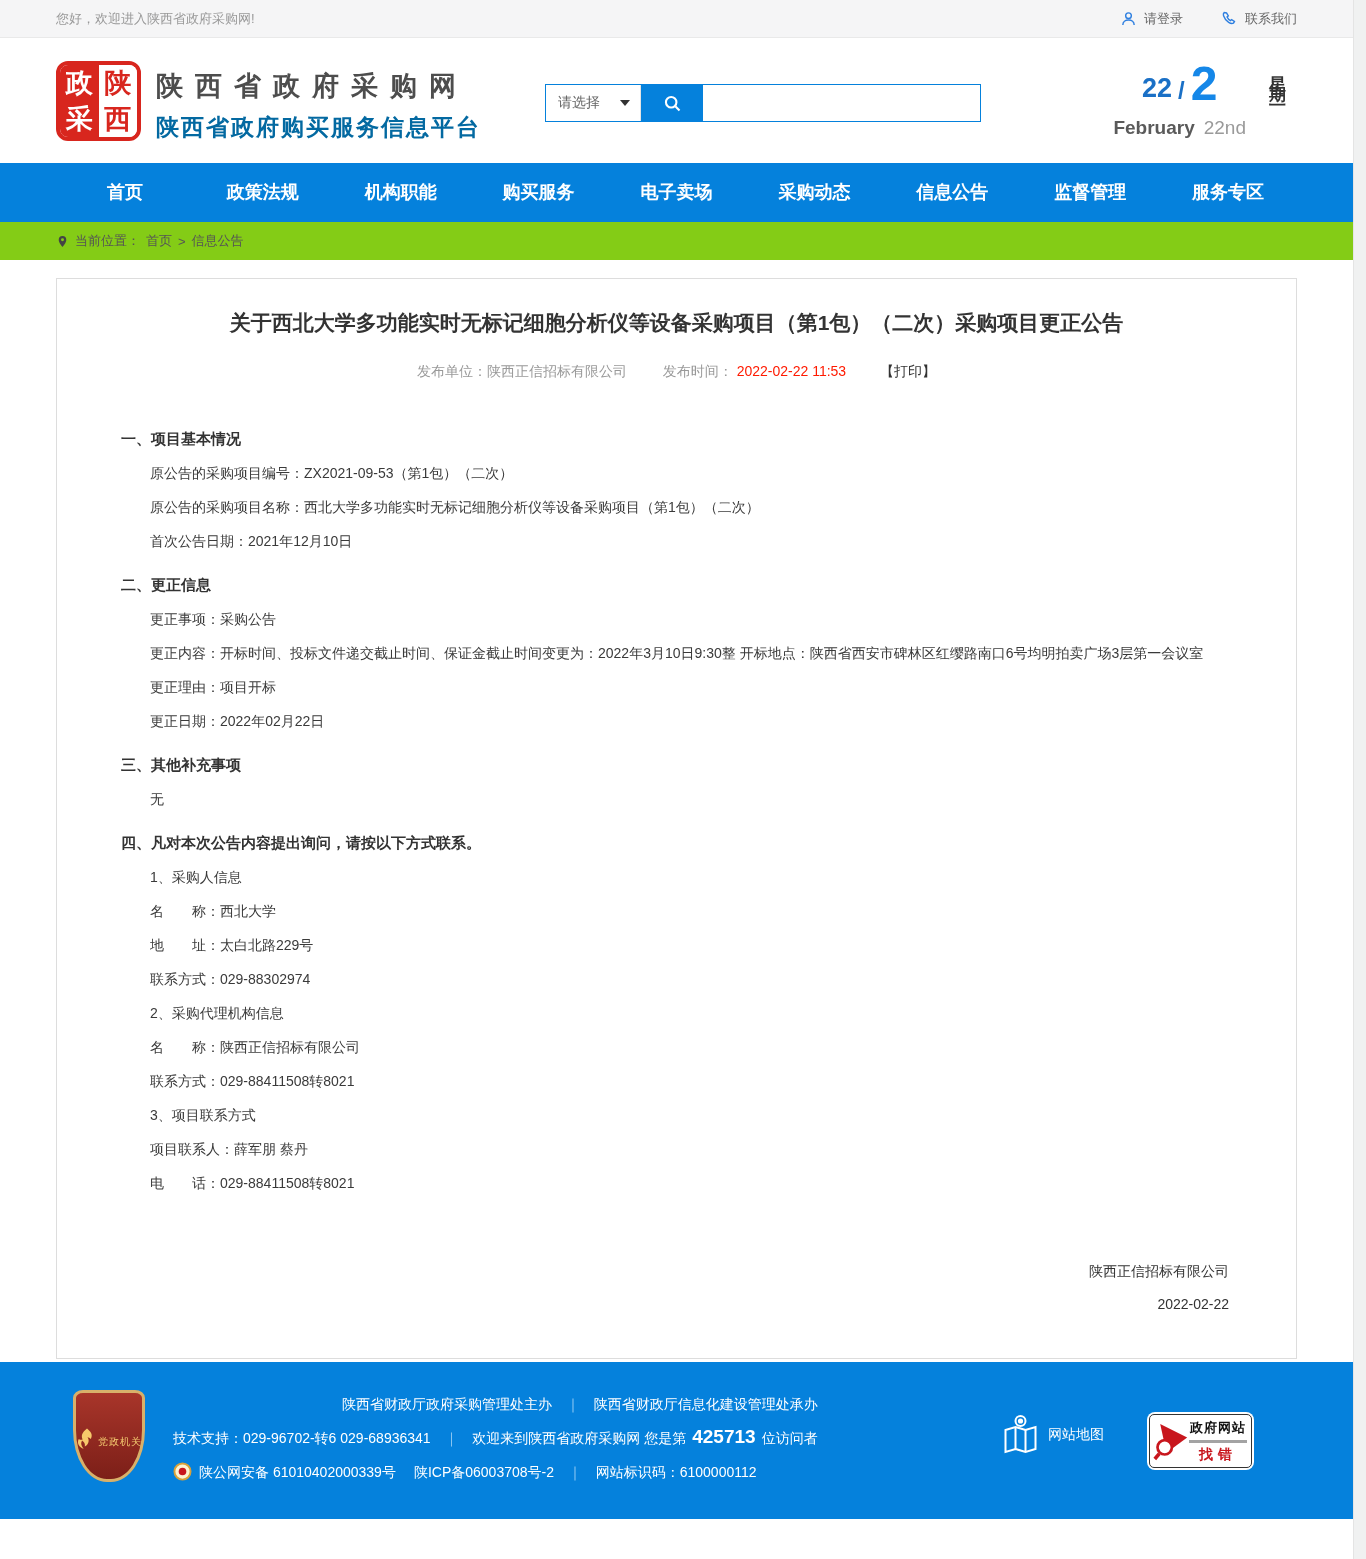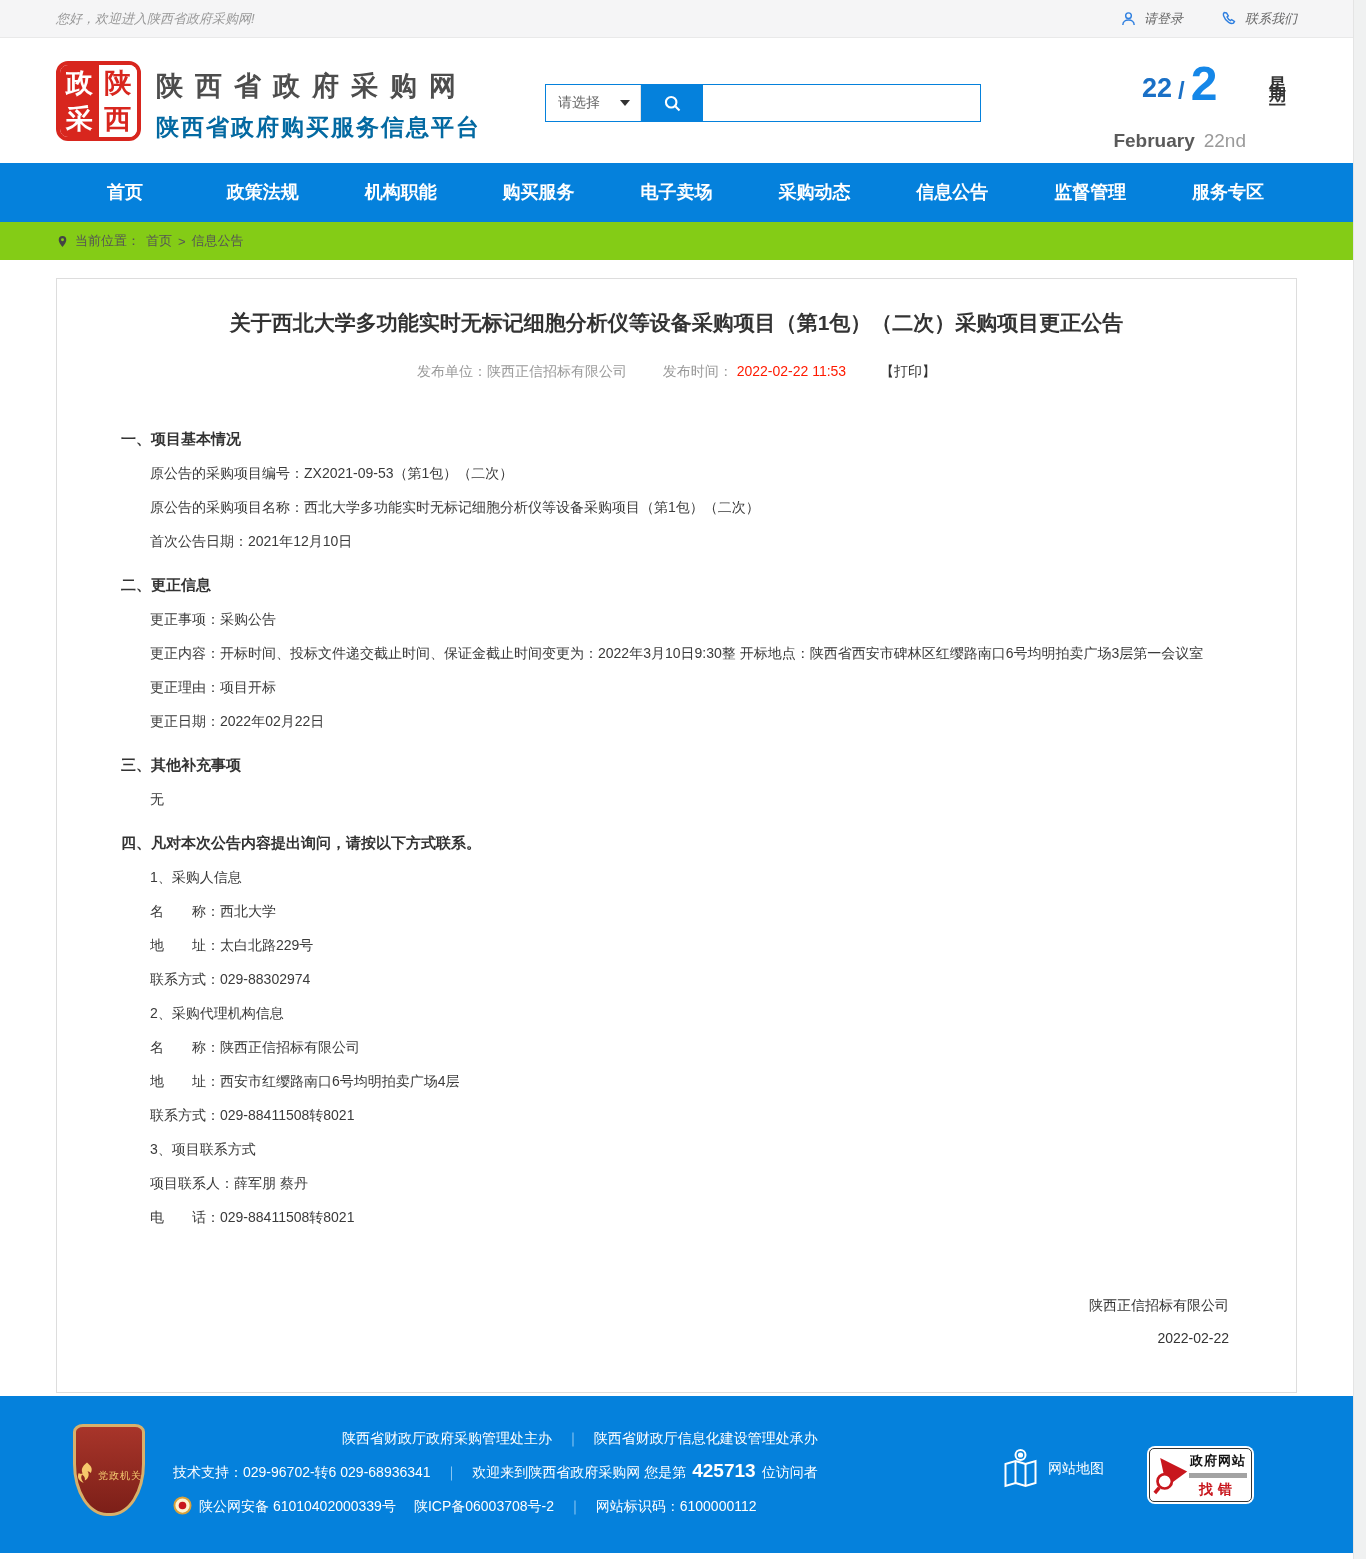--- a/index.html
+++ b/index.html
@@ -5,21 +5,21 @@
   * { margin:0; padding:0; box-sizing:border-box; }
   html,body { width:1366px; height:1559px; }
   body {
     font-family:"Liberation Sans","DejaVu Sans",sans-serif;
     background:#ffffff; color:#333; position:relative; overflow:hidden;
   }
   .viewport { width:1353px; position:relative; }
   .container { width:1241px; margin:0 auto; position:relative; }
 
   
-  .topbar { height:38px; background:#f5f5f6; border-bottom:1px solid #e9e9e9;font-style:italic; }
+  .topbar { height:38px; background:#f5f5f6; border-bottom:1px solid #e9e9e9; }
   .topbar .container { height:100%; display:flex; align-items:center; justify-content:space-between; }
   .welcome { font-size:13px; color:#999; }
   .topbar-right { display:flex; align-items:center; gap:38px; }
   .top-link { display:flex; gap:7px; font-size:13px; color:#666; cursor:pointer; }
   .top-link svg { width:17px; height:17px; }
 
   
   .header { height:125px; background:#fff; }
   .header .container { height:125px; }
   .logo-seal {
@@ -45,21 +45,21 @@
   .search-input::placeholder { color:#aaa; }
   .search-btn { width:62px; background:#0581dc; border:0; cursor:pointer; display:flex; align-items:center; justify-content:center; }
   .search-btn svg { width:21px; height:21px; }
 
   .date-block { position:absolute; right:8px; top:22px; display:flex; }
   .date-nums { text-align:center; }
   .date-line { display:flex; align-items:flex-end; justify-content:center; gap:6px; }
   .d-day { font-size:27px; font-weight:bold; color:#1a70c6; line-height:1; padding-bottom:6px; }
   .d-slash { font-size:24px; font-weight:bold; color:#1a70c6; line-height:1; padding-bottom:5px; }
   .d-month { font-size:48px; font-weight:bold; color:#1587e8; line-height:1; }
-  .date-words { margin-top:22px; display:flex; gap:9px; font-size:19px; }
+  .date-words { margin-top:9px; display:flex; gap:9px; font-size:19px; }
   .d-mname { font-weight:bold; color:#5a5a5a; }
   .d-ord { color:#9a9a9a; }
   .weekday { writing-mode:vertical-rl; text-orientation:upright; font-size:17px; font-weight:bold; color:#333; letter-spacing:9px; margin-left:20px; padding-top:2px; height:104px; }
 
   
   .nav { height:59px; background:#0581dc; }
   .nav .container { display:flex; height:100%; }
   .nav-item { flex:1; text-align:center; line-height:59px; color:#fff; font-size:18px; font-weight:bold; cursor:pointer; white-space:nowrap; }
 
   
@@ -107,21 +107,21 @@
   .f-space { display:inline-block; width:18px; }
 
   .sitemap-link { position:absolute; left:946px; top:52px; display:flex; align-items:center; gap:9px; cursor:pointer; }
   .sitemap-link svg { width:37px; height:42px; }
   .sitemap-label { font-size:14px; color:#fff; }
 
   .finderror { position:absolute; left:1091px; top:50px; width:107px; height:58px; background:#fff; border-radius:8px; cursor:pointer; }
   .finderror-inner { position:absolute; inset:2px; border:1px solid #333; border-radius:5px; display:flex; align-items:center; padding:3px 4px 3px 3px; }
   .finderror-inner > svg { width:36px; height:44px; flex:none; }
   .fe-texts { flex:1; text-align:center; }
-  .fe-top { font-size:13px; font-weight:bold; color:#111; padding-bottom:3px; border-bottom:5px solid #a3a3a3; letter-spacing:1px; white-space:nowrap; }
+  .fe-top { font-size:13px; font-weight:bold; color:#111; padding-bottom:3px; border-bottom:3px solid #a3a3a3; letter-spacing:1px; white-space:nowrap; }
   .fe-bottom { margin-top:3px; font-size:14px; font-weight:bold; color:#c8161d; letter-spacing:5px; white-space:nowrap; }
 
   
   .scrollbar { position:absolute; right:0; top:0; width:13px; height:1559px; background:#f0f1f1; border-left:1px solid #e4e4e4; }
 </style>
 </head>
 <body>
 
 <div class="viewport">
 
@@ -240,21 +240,20 @@
       <div class="sec-h">三、其他补充事项</div>
       <div class="ln">无</div>
 
       <div class="sec-h">四、凡对本次公告内容提出询问，请按以下方式联系。</div>
       <div class="ln">1、采购人信息</div>
       <div class="ln">名　　称：西北大学</div>
       <div class="ln">地　　址：太白北路229号</div>
       <div class="ln">联系方式：029-88302974</div>
       <div class="ln">2、采购代理机构信息</div>
       <div class="ln">名　　称：陕西正信招标有限公司</div>
-      <div class="ln">地　　址：西安市红缨路南口6号均明拍卖广场4层</div>
       <div class="ln">联系方式：029-88411508转8021</div>
       <div class="ln">3、项目联系方式</div>
       <div class="ln">项目联系人：薛军朋 蔡丹</div>
       <div class="ln">电　　话：029-88411508转8021</div>
     </div>
 
     <div class="signature">
       <div>陕西正信招标有限公司</div>
       <div class="sig-date">2022-02-22</div>
     </div>

